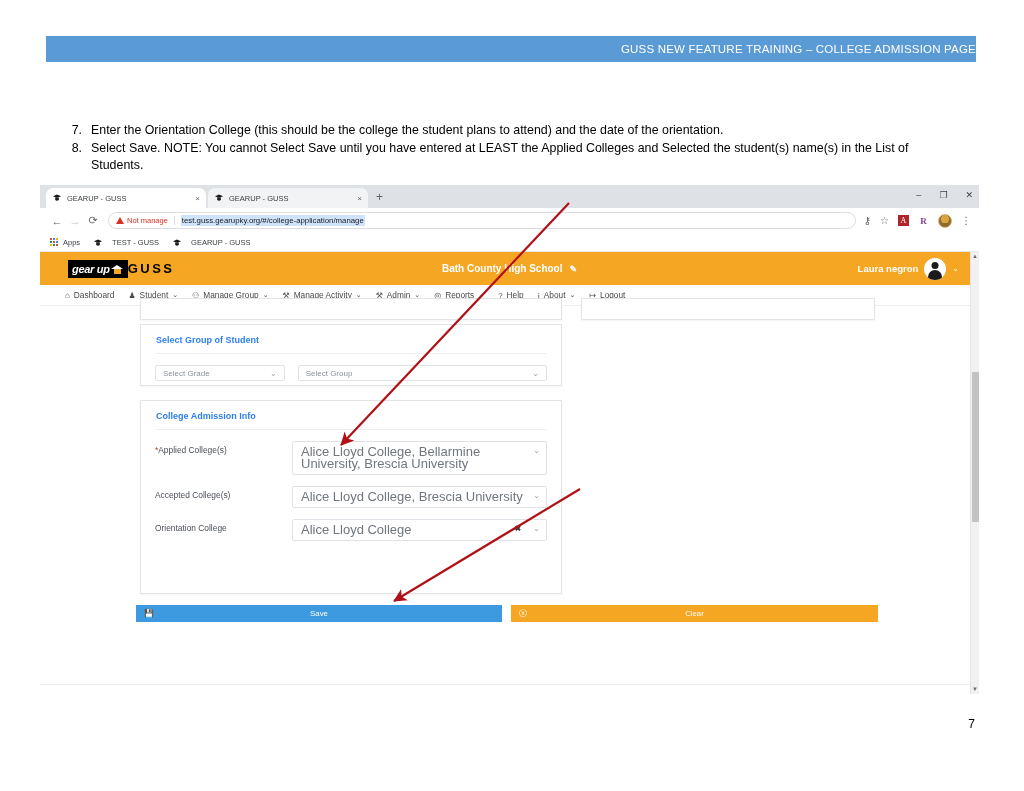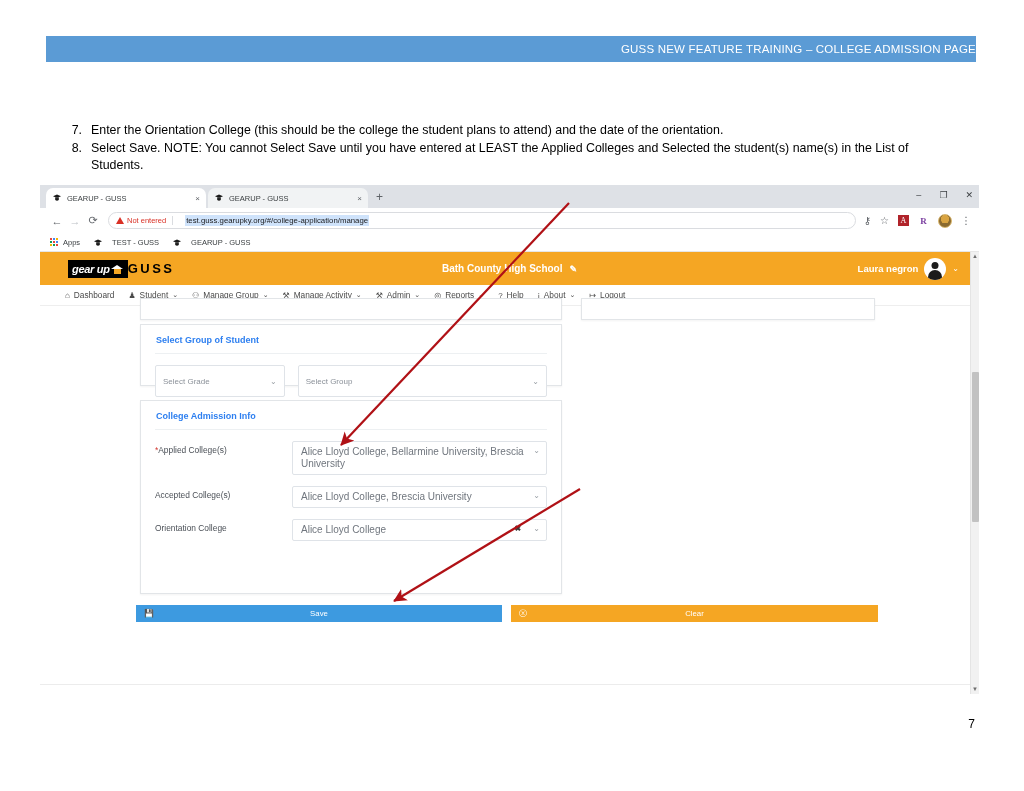--- a/index.html
+++ b/index.html
@@ -164,21 +164,20 @@
     color: #d93025;
     white-space: nowrap;
   }
   .url-text {
     font-size: 7.8px;
     color: #202124;
     background: #cfe3fb;
     padding: 1px 1px;
     white-space: nowrap;
     overflow: hidden;
-    margin-left: 6px;
   }
   .tb-icons {
     display: flex; align-items: center;
     gap: 9px;
     margin-left: 8px;
     flex: 0 0 auto;
   }
   .tb-ic { font-size: 10px; color: #5f6368; line-height: 10px; }
   .ext-a {
     width: 11px; height: 11px;
@@ -394,21 +393,21 @@
     height: 1px;
     background: #edf0f2;
   }
 
   .group-row {
     display: flex;
     gap: 13px;
     padding: 11px 14px 0 14px;
   }
   .sel {
-    height: 32px;
+    height: 16px;
     border: 1px solid #dfe3e8;
     border-radius: 2px;
     background: #fff;
     display: flex; align-items: center;
     padding: 0 7px;
     box-sizing: border-box;
     position: relative;
   }
   .sel-text {
     font-size: 8px;
@@ -447,21 +446,21 @@
     border-radius: 2px;
     background: #fff;
     display: flex;
     align-items: flex-start;
     box-sizing: border-box;
     padding: 4px 6px 4px 8px;
     position: relative;
   }
   .field-text {
     flex: 1;
-    font-size: 10px;
+    font-size: 13px;
     line-height: 12px;
     color: #70767e;
     min-width: 0;
   }
   .field-tall { min-height: 30px; }
   .field-one { min-height: 16px; align-items: flex-start; }
   .clear-x {
     font-size: 8px;
     color: #3b3b3b;
     font-weight: bold;
@@ -630,21 +629,21 @@
     </div>
   </div>
 
   <div class="toolbar">
     <span class="nav-btn">←</span>
     <span class="nav-btn disabled">→</span>
     <span class="nav-btn">⟳</span>
     <div class="omnibox">
       <span class="notsecure">
         <span class="warn-tri"></span>
-        <span class="notsecure-text">Not entered</span>
+        <span class="notsecure-text">Not manage</span>
       </span>
       <span class="url-text">test.guss.gearupky.org/#/college-application/manage</span>
     </div>
     <div class="tb-icons">
       <span class="tb-ic">⚷</span>
       <span class="tb-ic">☆</span>
       <span class="ext-a">A</span>
       <span class="ext-r">R</span>
       <span class="avatar-sm"></span>
       <span class="tb-ic">⋮</span>

